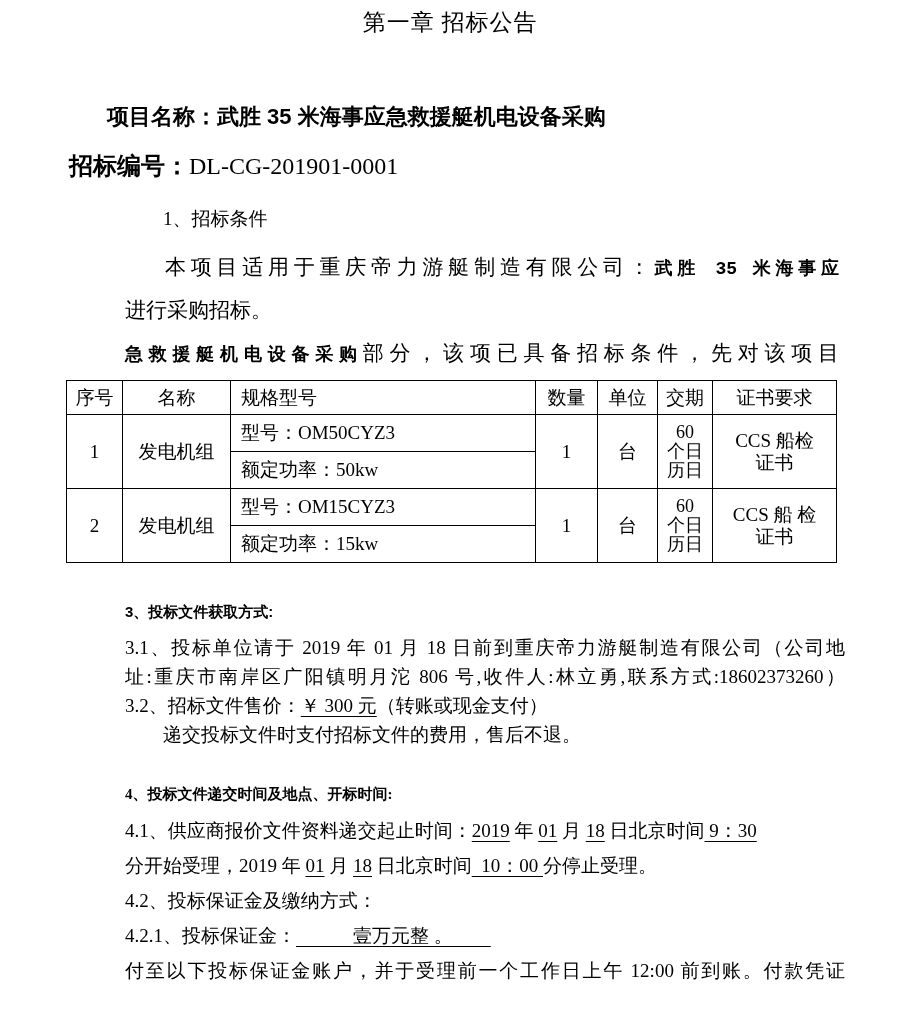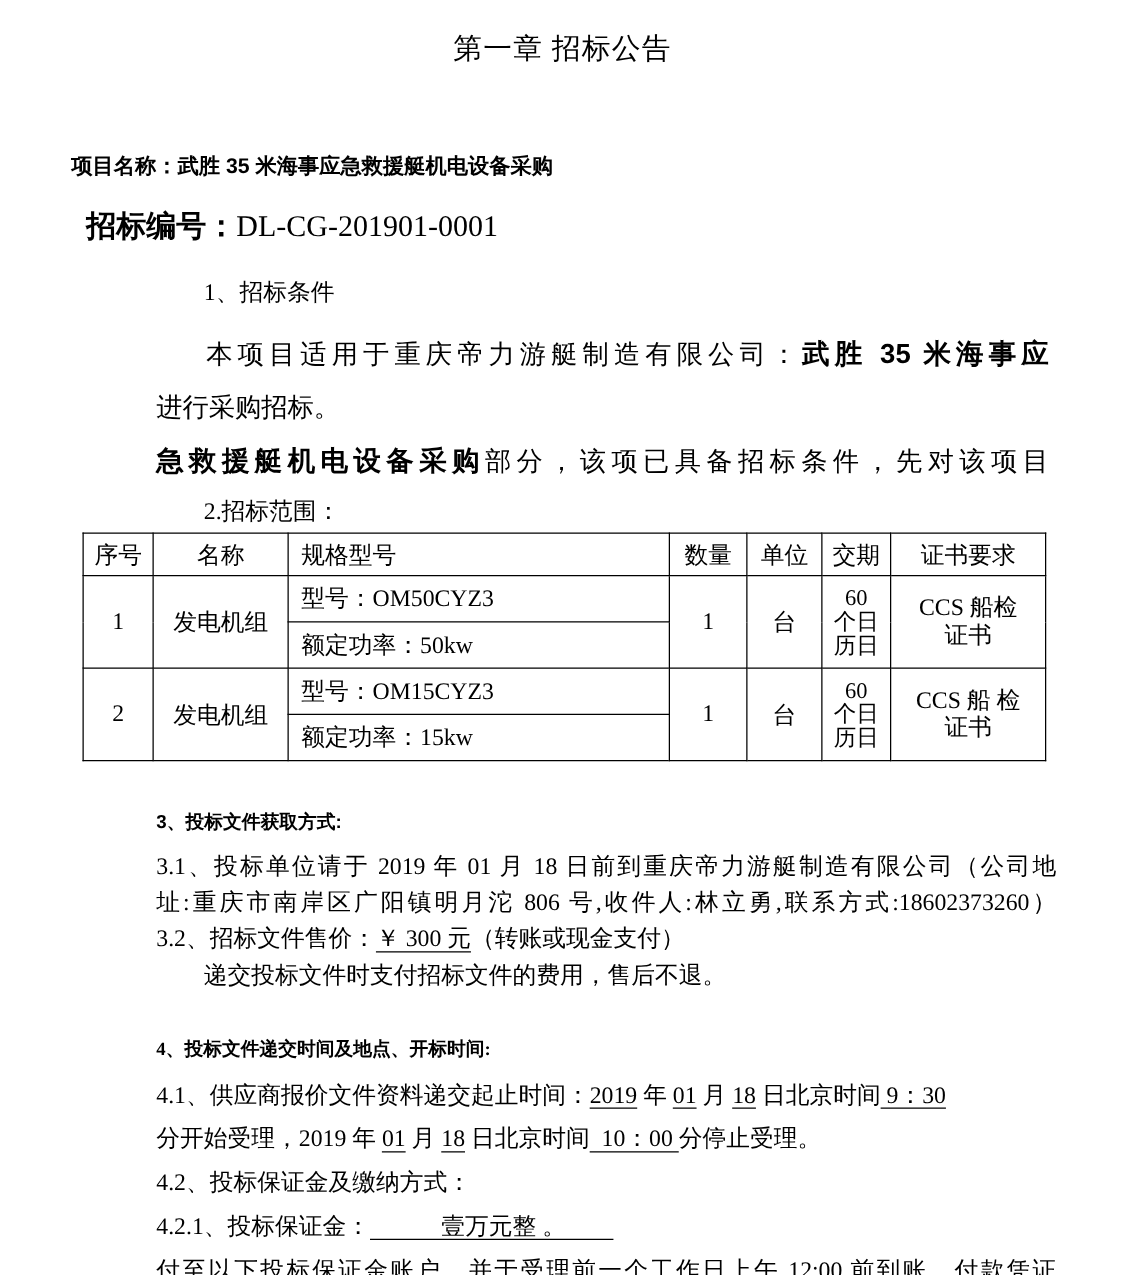--- a/index.html
+++ b/index.html
@@ -4,42 +4,42 @@
 <style>
   html,body { margin:0; padding:0; }
   body {
     width:900px; height:1020px; background:#ffffff; color:#000;
     font-family:"Liberation Serif","DejaVu Serif",serif;
     overflow:hidden;
   }
   .page { position:relative; width:900px; height:1020px; background:#fff; }
 
   .chapter-title {
-    padding-top:24px; text-align:center;
+    padding-top:8px; text-align:center;
     font-size:23px; line-height:30px; letter-spacing:1px;
   }
 
   .project-name {
-    margin:64px 0 0 57px; font-size:17px; font-weight:bold;
+    margin:64px 0 0 107px; font-size:22px; font-weight:bold;
     font-family:"Liberation Sans","DejaVu Sans",sans-serif;
     line-height:30px;
   }
 
   .tender-no { margin:20px 0 0 69px; font-size:24px; line-height:28px; }
   .tender-no .lbl { font-weight:bold; }
 
   .s1-heading { margin:26px 0 0 163px; font-size:19px; line-height:26px; }
 
   .intro { margin:10px 0 0 125px; width:714px; font-size:21px; }
   .intro .pl { height:50px; line-height:50px; text-align:justify; text-align-last:justify; }
   .intro .pl1 { padding-left:40px; width:674px; }
   .intro .pl3 { height:36px; line-height:36px; text-align:left; text-align-last:left; }
   .intro .b {
-    font-weight:bold; font-size:22px;
-    font-family:Liberation Sans, sans-serif;
+    font-weight:bold; font-size:18px;
+    font-family:Liberation Mono, monospace;
   }
 
   .s2-heading { margin:2px 0 0 163px; font-size:19px; line-height:28px; }
 
   table.scope {
     margin:2px 0 0 66px; border-collapse:collapse; table-layout:fixed;
     width:770px; font-size:19px;
   }
   table.scope th, table.scope td {
     border:1px solid #000; padding:0; text-align:center;
@@ -90,21 +90,20 @@
   <div class="intro">
     <div class="pl pl1">
       <span>本项目适用于重庆帝力游艇制造有限公司：</span><span class="b">武胜 35 米海事应</span>
     </div>
     <div class="pl pl3">进行采购招标。</div>
     <div class="pl">
       <span class="b">急救援艇机电设备采购</span><span>部分，该项已具备招标条件，先对该项目</span>
     </div>
   </div>
 
-  <div class="s2-heading">2.招标范围：</div>
 
   <table class="scope">
     <colgroup>
         <col class="c1">
         <col class="c2">
         <col class="c3">
         <col class="c4">
         <col class="c5">
         <col class="c6">
         <col class="c7">

